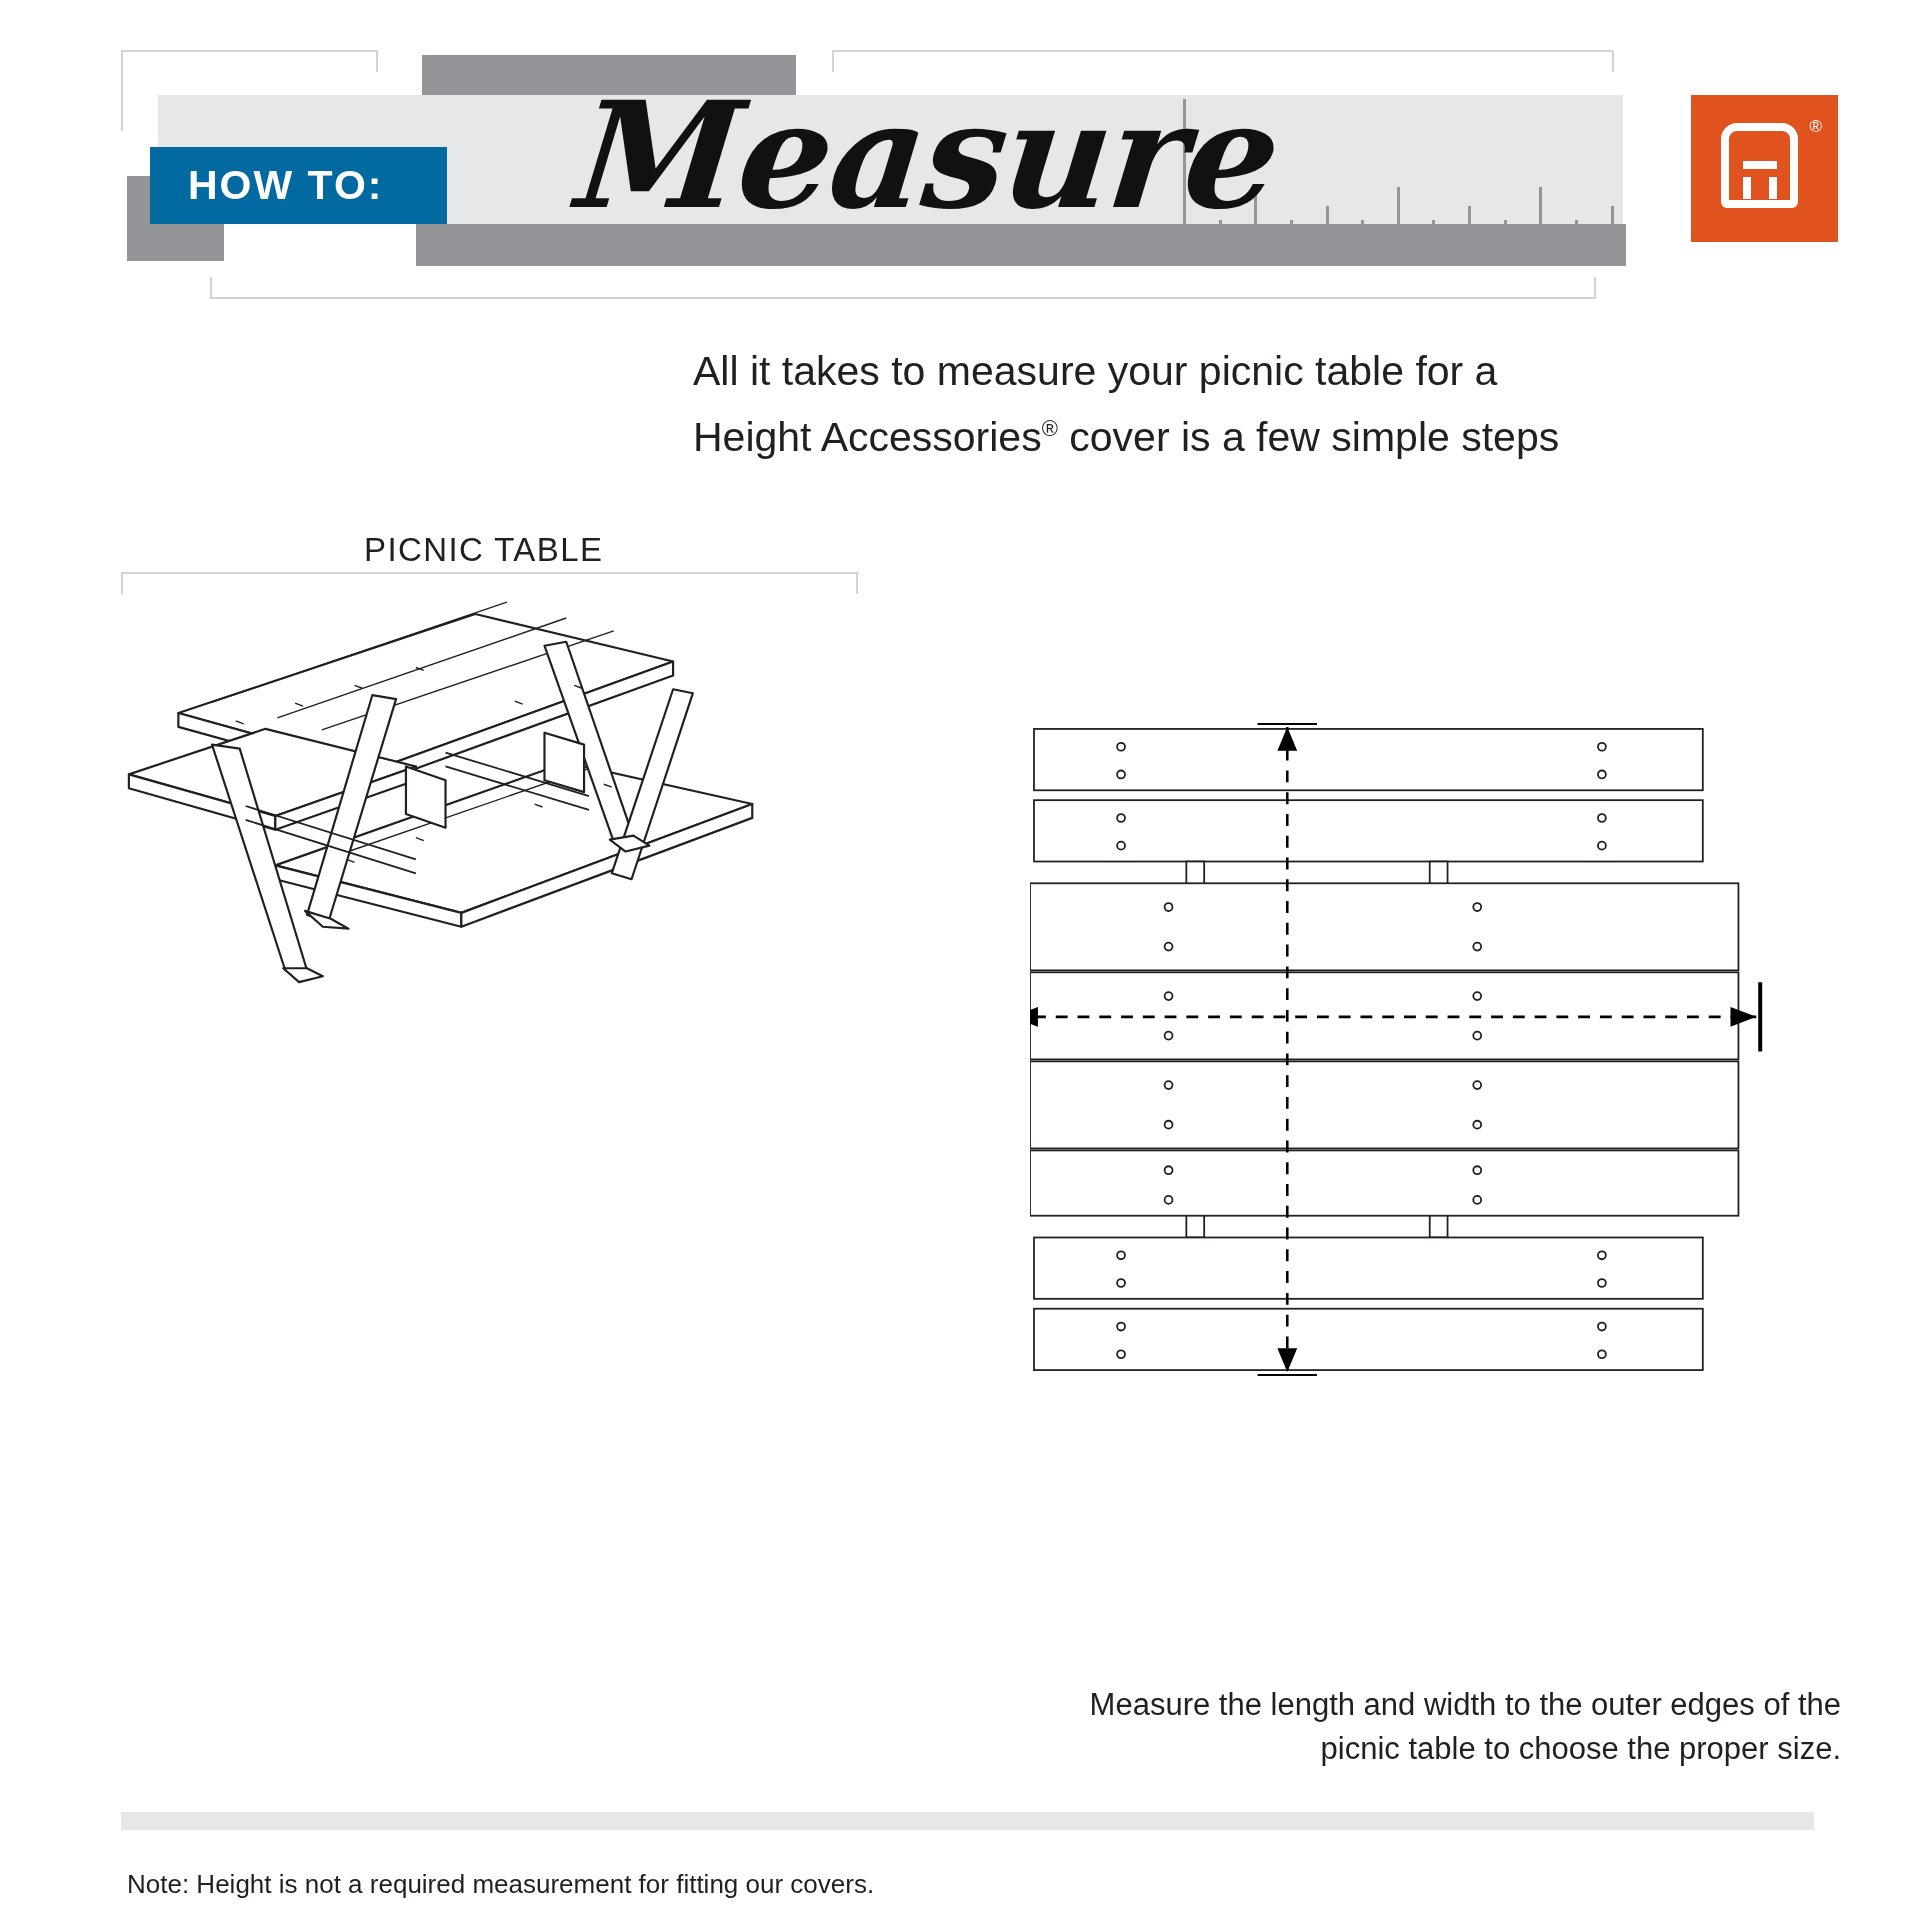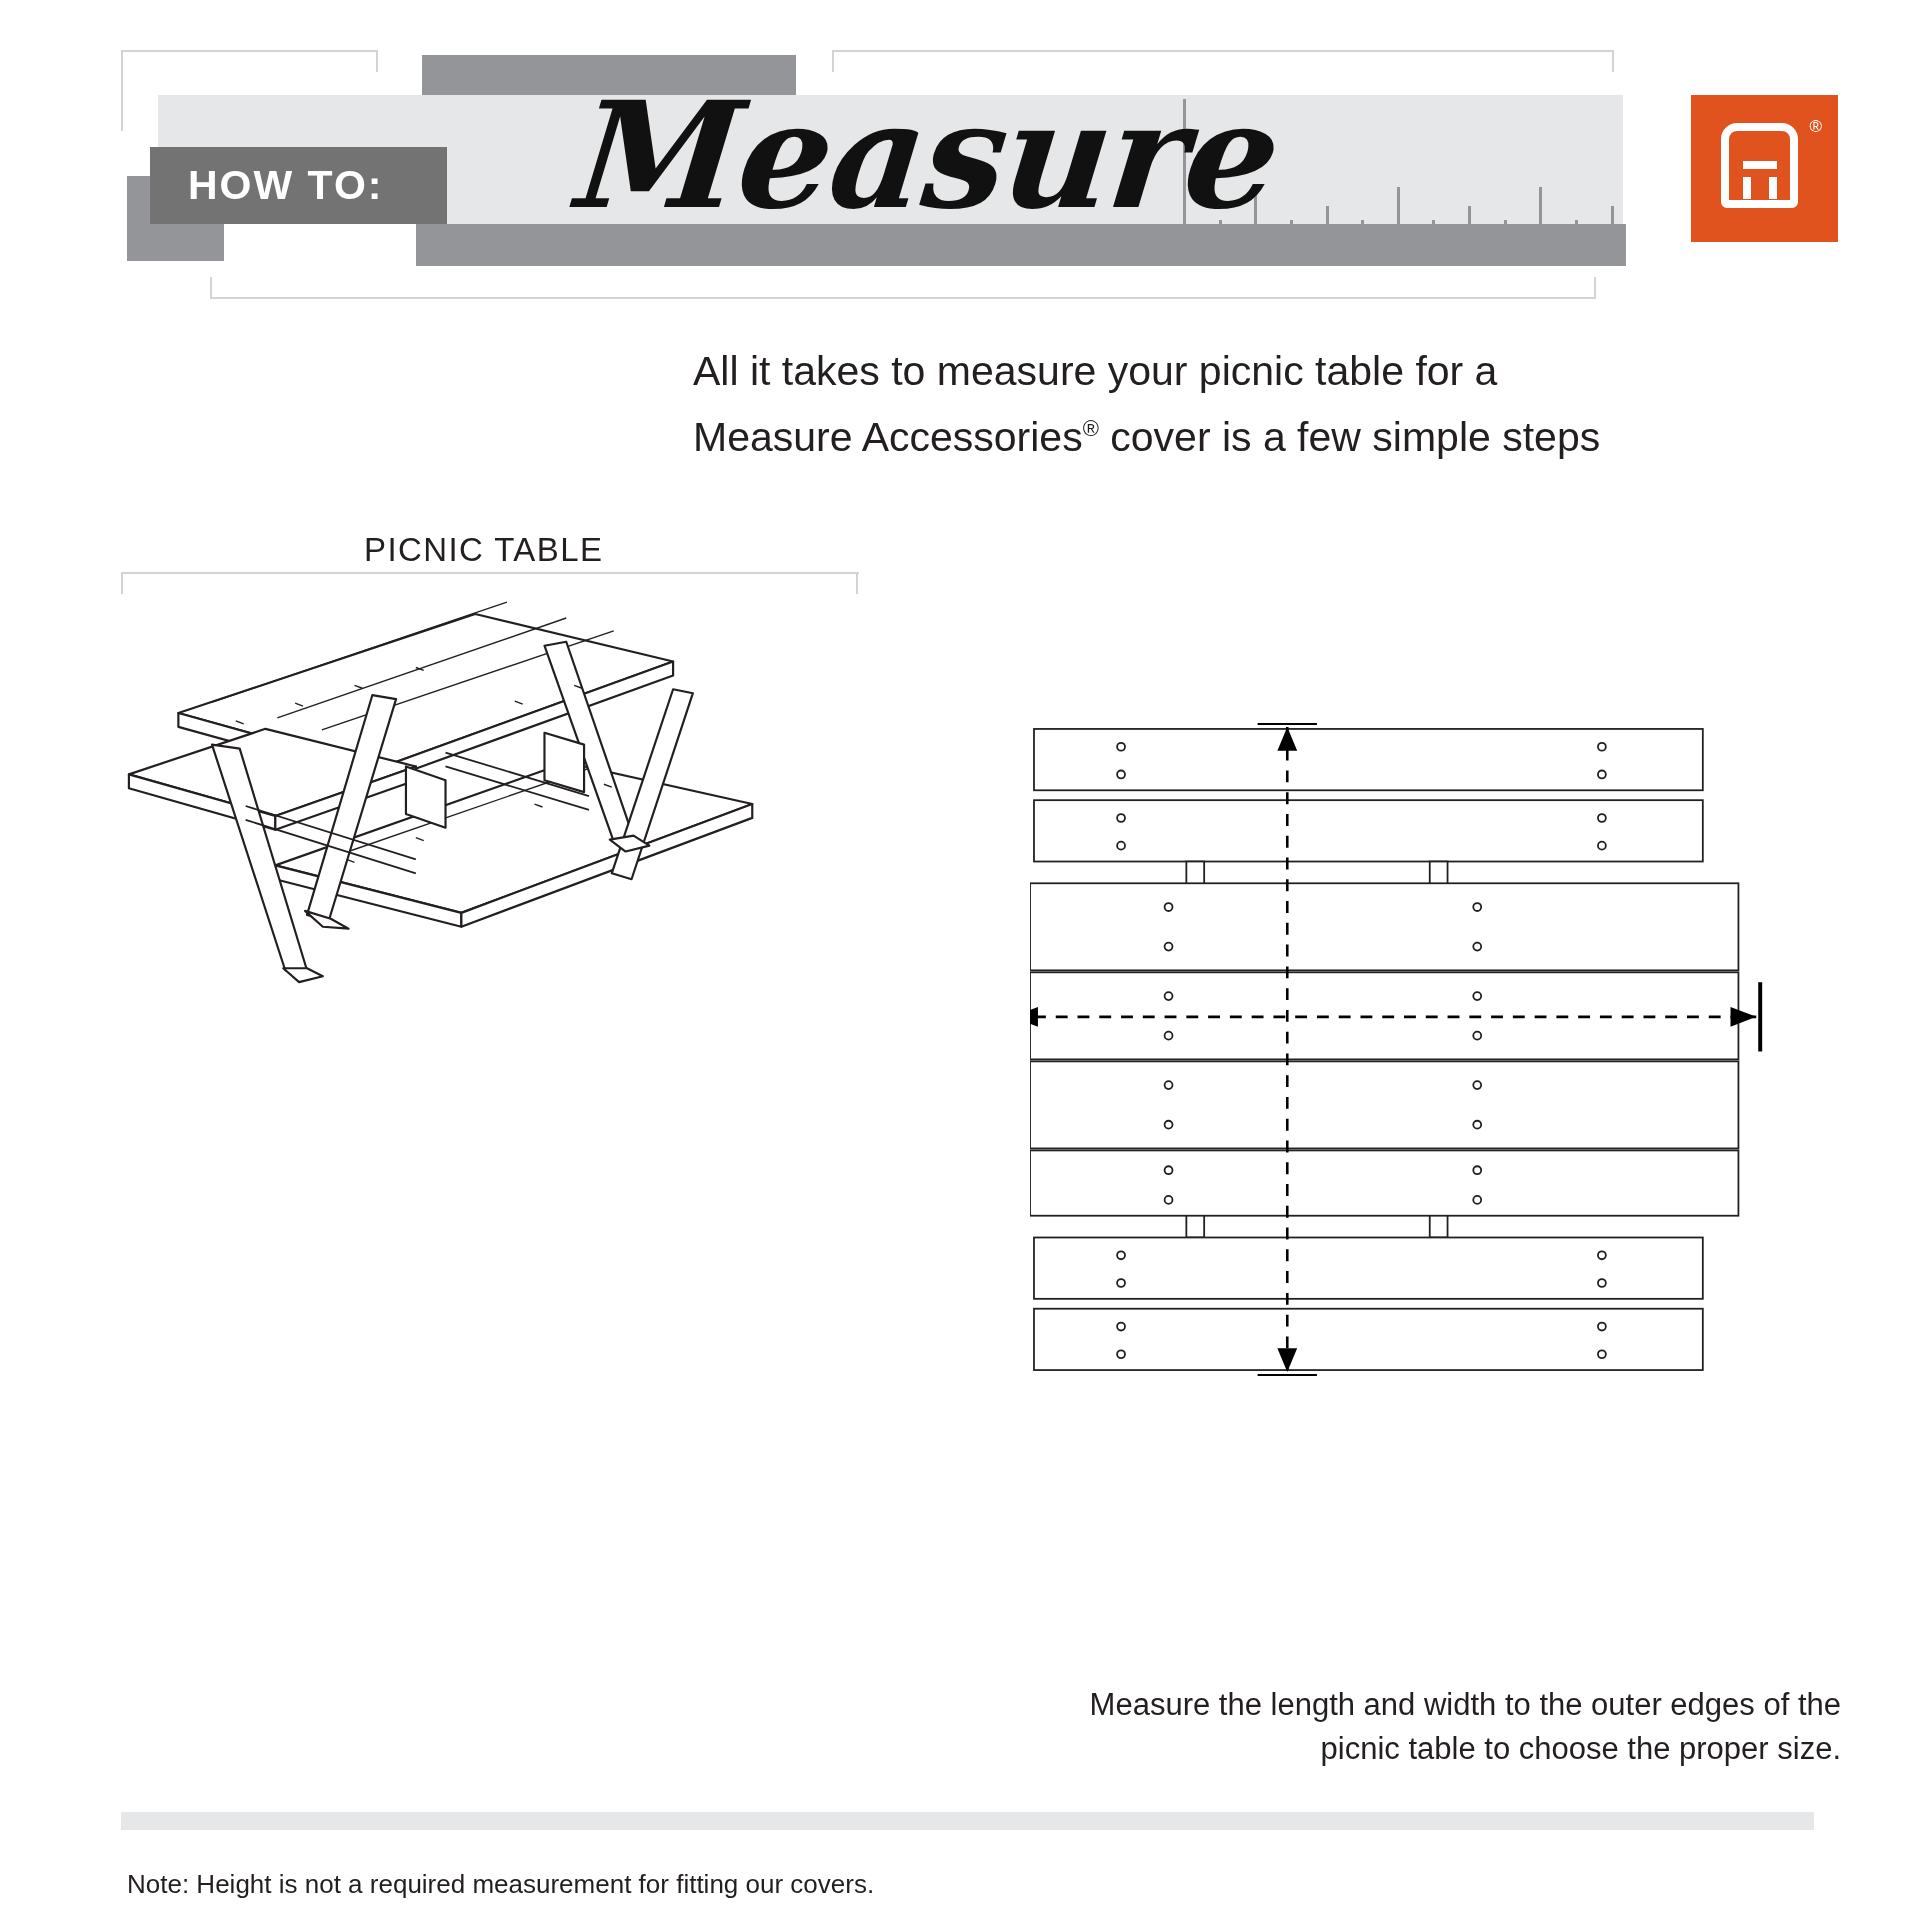--- a/index.html
+++ b/index.html
@@ -33,21 +33,21 @@
   }
   .thin-line {
     position: absolute;
     background: #d1d3d4;
   }
 
   #howto-badge {
     position: absolute;
     left: 150px; top: 147px;
     width: 297px; height: 77px;
-    background: #737373;
+    background: #0369a1;
   }
   #howto-badge span {
     display: block;
     color: #ffffff;
     font-size: 41px;
     font-weight: bold;
     letter-spacing: 2px;
     line-height: 77px;
     padding-left: 38px;
   }
@@ -245,21 +245,21 @@
 
   <div id="logo">
     <div class="mark"></div>
     <div class="reg">®</div>
   </div>
 </div>
 
 <div id="intro">
   <div>All it takes to measure your picnic table for a</div>
   <div>
-    <span>Measure Accessories</span><sup>®</sup><span> cover is a few simple steps</span>
+    <span>Height Accessories</span><sup>®</sup><span> cover is a few simple steps</span>
   </div>
 </div>
 
 <div id="picnic-label">PICNIC TABLE</div>
 <div id="label-rule"></div>
 <div id="label-rule-l"></div>
 <div id="label-rule-r"></div>
 
 <div id="perspective-illustration">
   <svg width="752" height="426" viewBox="0 0 760 430" fill="none" stroke="#231f20" stroke-width="2.2" stroke-linejoin="round">

